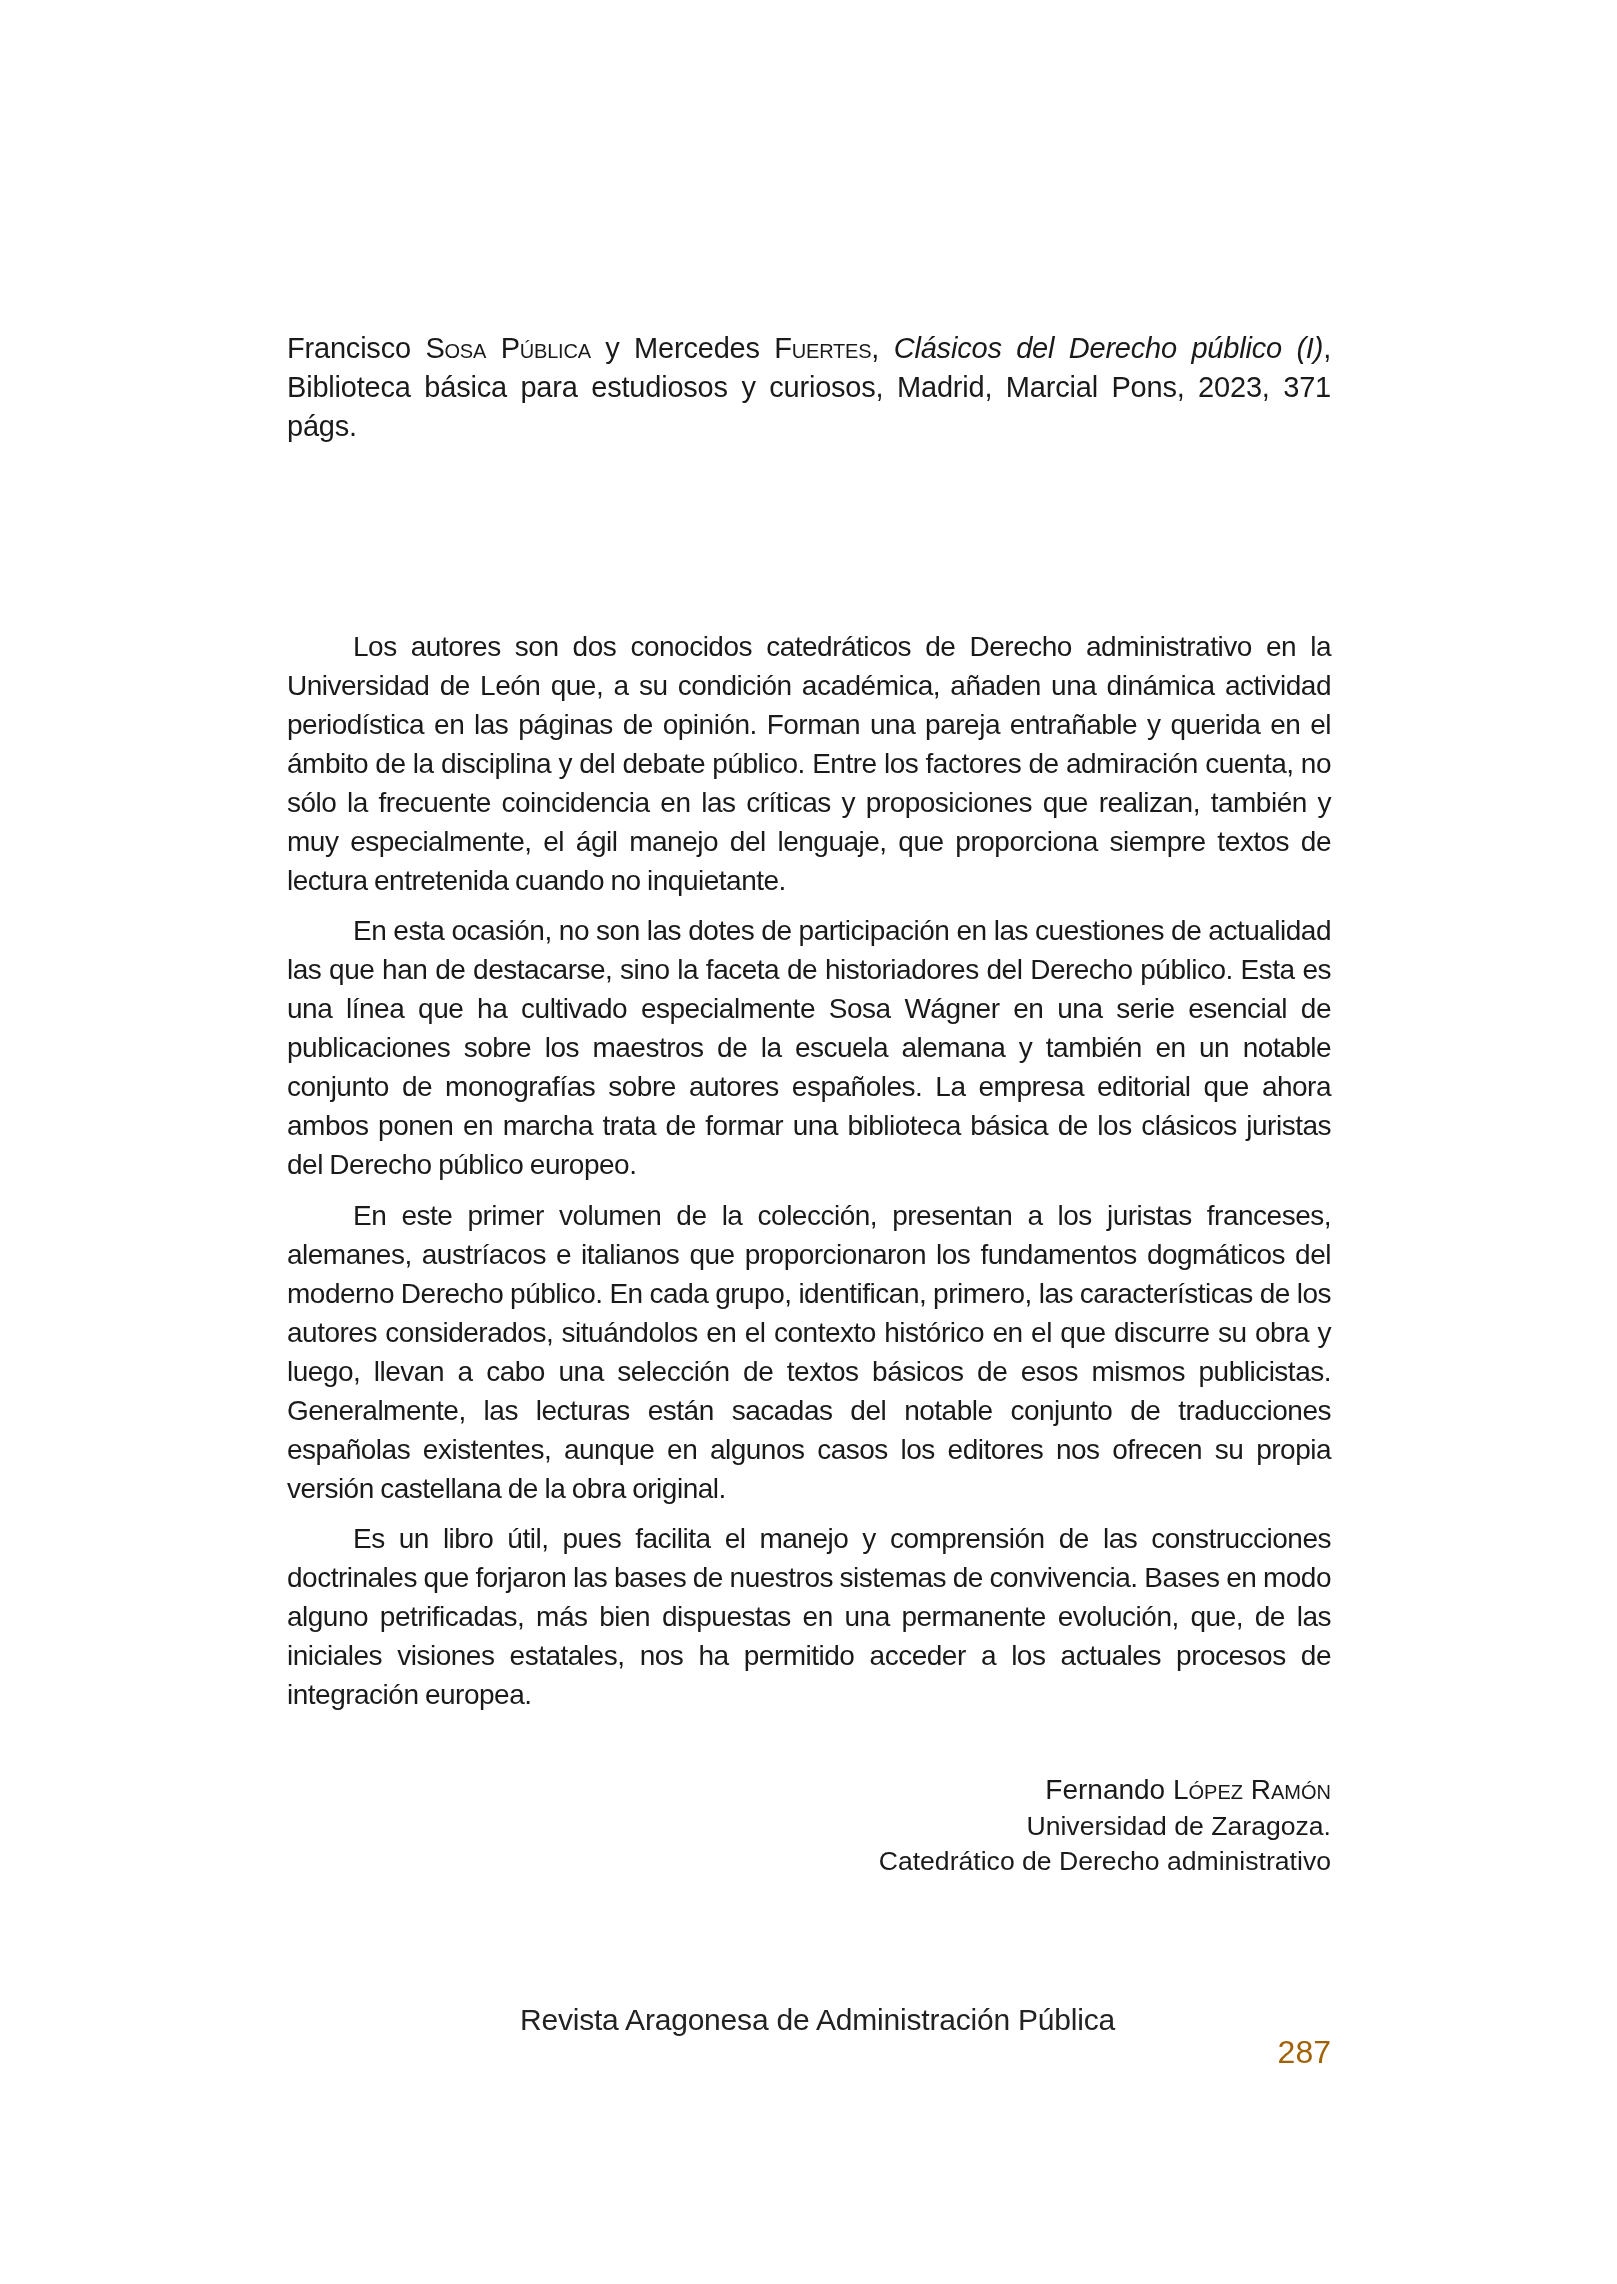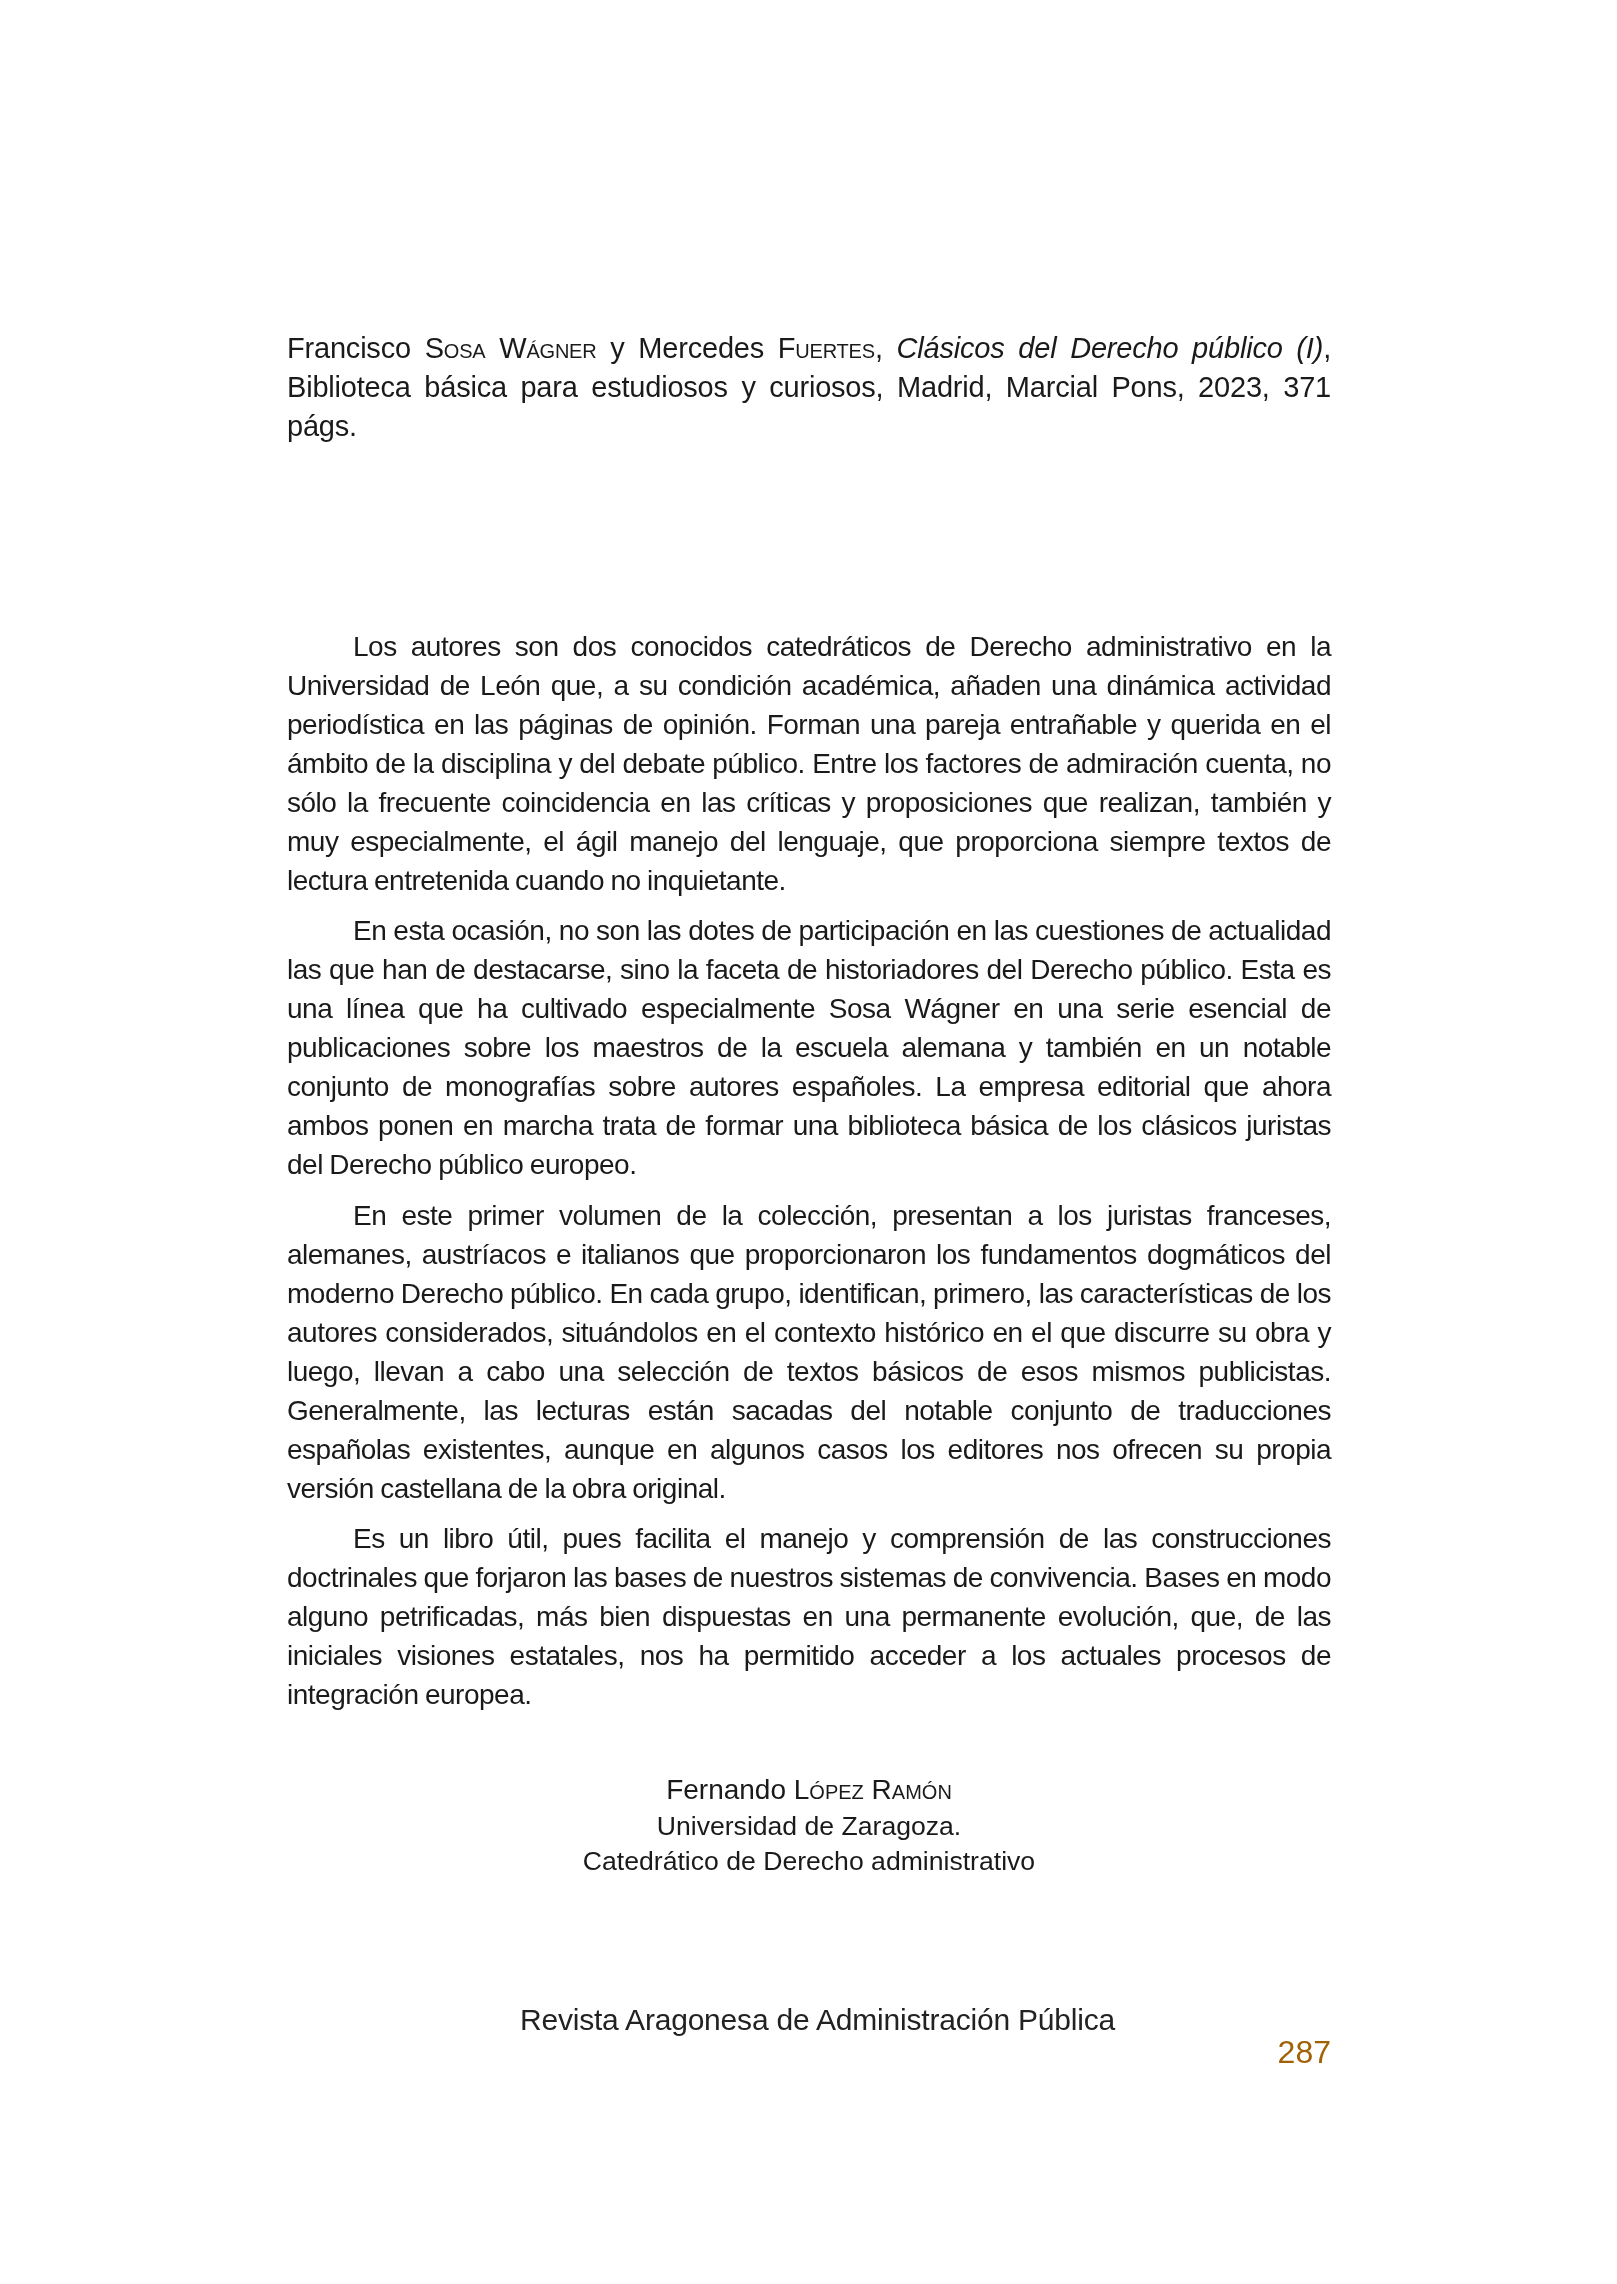--- a/index.html
+++ b/index.html
@@ -48,21 +48,21 @@
       word-spacing: -0.8px;
     }
     .body-text p {
       margin: 0 0 11.3px 0;
       text-indent: 66px;
       text-align: justify;
       hyphens: manual;
     }
     .signature {
       top: 1770px;
-      text-align: center;
+      text-align: right;
       font-size: 26.6px;
       line-height: 35px;
     }
     .signature .name {
       font-size: 28px;
       line-height: 39px;
     }
     .signature .sc {
       font-variant: small-caps;
     }
@@ -87,21 +87,21 @@
       line-height: 39px;
       color: #a16207;
     }
   </style>
 </head>
 <body>
 
 <div class="page">
 
   <div class="column citation">
-    <span>Francisco </span><span class="sc">Sosa Wágner</span><span> y Mercedes </span><span class="sc">Fuertes</span><span>, </span><span class="title-it">Clásicos del Derecho público (I)</span><span>, Biblioteca básica para estudiosos y curiosos, Madrid, Marcial Pons, 2023, 371 págs.</span>
+    <span>Francisco </span><span class="sc">Sosa Pública</span><span> y Mercedes </span><span class="sc">Fuertes</span><span>, </span><span class="title-it">Clásicos del Derecho público (I)</span><span>, Biblioteca básica para estudiosos y curiosos, Madrid, Marcial Pons, 2023, 371 págs.</span>
   </div>
 
   <div class="column body-text">
     <p>Los autores son dos conocidos catedráticos de Derecho administrativo en la Universidad de León que, a su condición académica, añaden una dinámica actividad periodística en las páginas de opinión. Forman una pareja entra­ñable y querida en el ámbito de la disciplina y del debate público. Entre los factores de admiración cuenta, no sólo la frecuente coincidencia en las críticas y proposiciones que realizan, también y muy especialmente, el ágil manejo del lenguaje, que proporciona siempre textos de lectura entretenida cuando no inquietante.</p>
     <p>En esta ocasión, no son las dotes de participación en las cuestiones de actualidad las que han de destacarse, sino la faceta de historiadores del Dere­cho público. Esta es una línea que ha cultivado especialmente Sosa Wágner en una serie esencial de publicaciones sobre los maestros de la escuela alemana y también en un notable conjunto de monografías sobre autores españoles. La empresa editorial que ahora ambos ponen en marcha trata de formar una biblioteca básica de los clásicos juristas del Derecho público europeo.</p>
     <p>En este primer volumen de la colección, presentan a los juristas franceses, alemanes, austríacos e italianos que proporcionaron los fundamentos dogmá­ticos del moderno Derecho público. En cada grupo, identifican, primero, las características de los autores considerados, situándolos en el contexto histórico en el que discurre su obra y luego, llevan a cabo una selección de textos básicos de esos mismos publicistas. Generalmente, las lecturas están sacadas del notable conjunto de traducciones españolas existentes, aunque en algunos casos los editores nos ofrecen su propia versión castellana de la obra original.</p>
     <p>Es un libro útil, pues facilita el manejo y comprensión de las construccio­nes doctrinales que forjaron las bases de nuestros sistemas de convivencia. Bases en modo alguno petrificadas, más bien dispuestas en una permanente evolución, que, de las iniciales visiones estatales, nos ha permitido acceder a los actuales procesos de integración europea.</p>
   </div>
 
   <div class="column signature">

